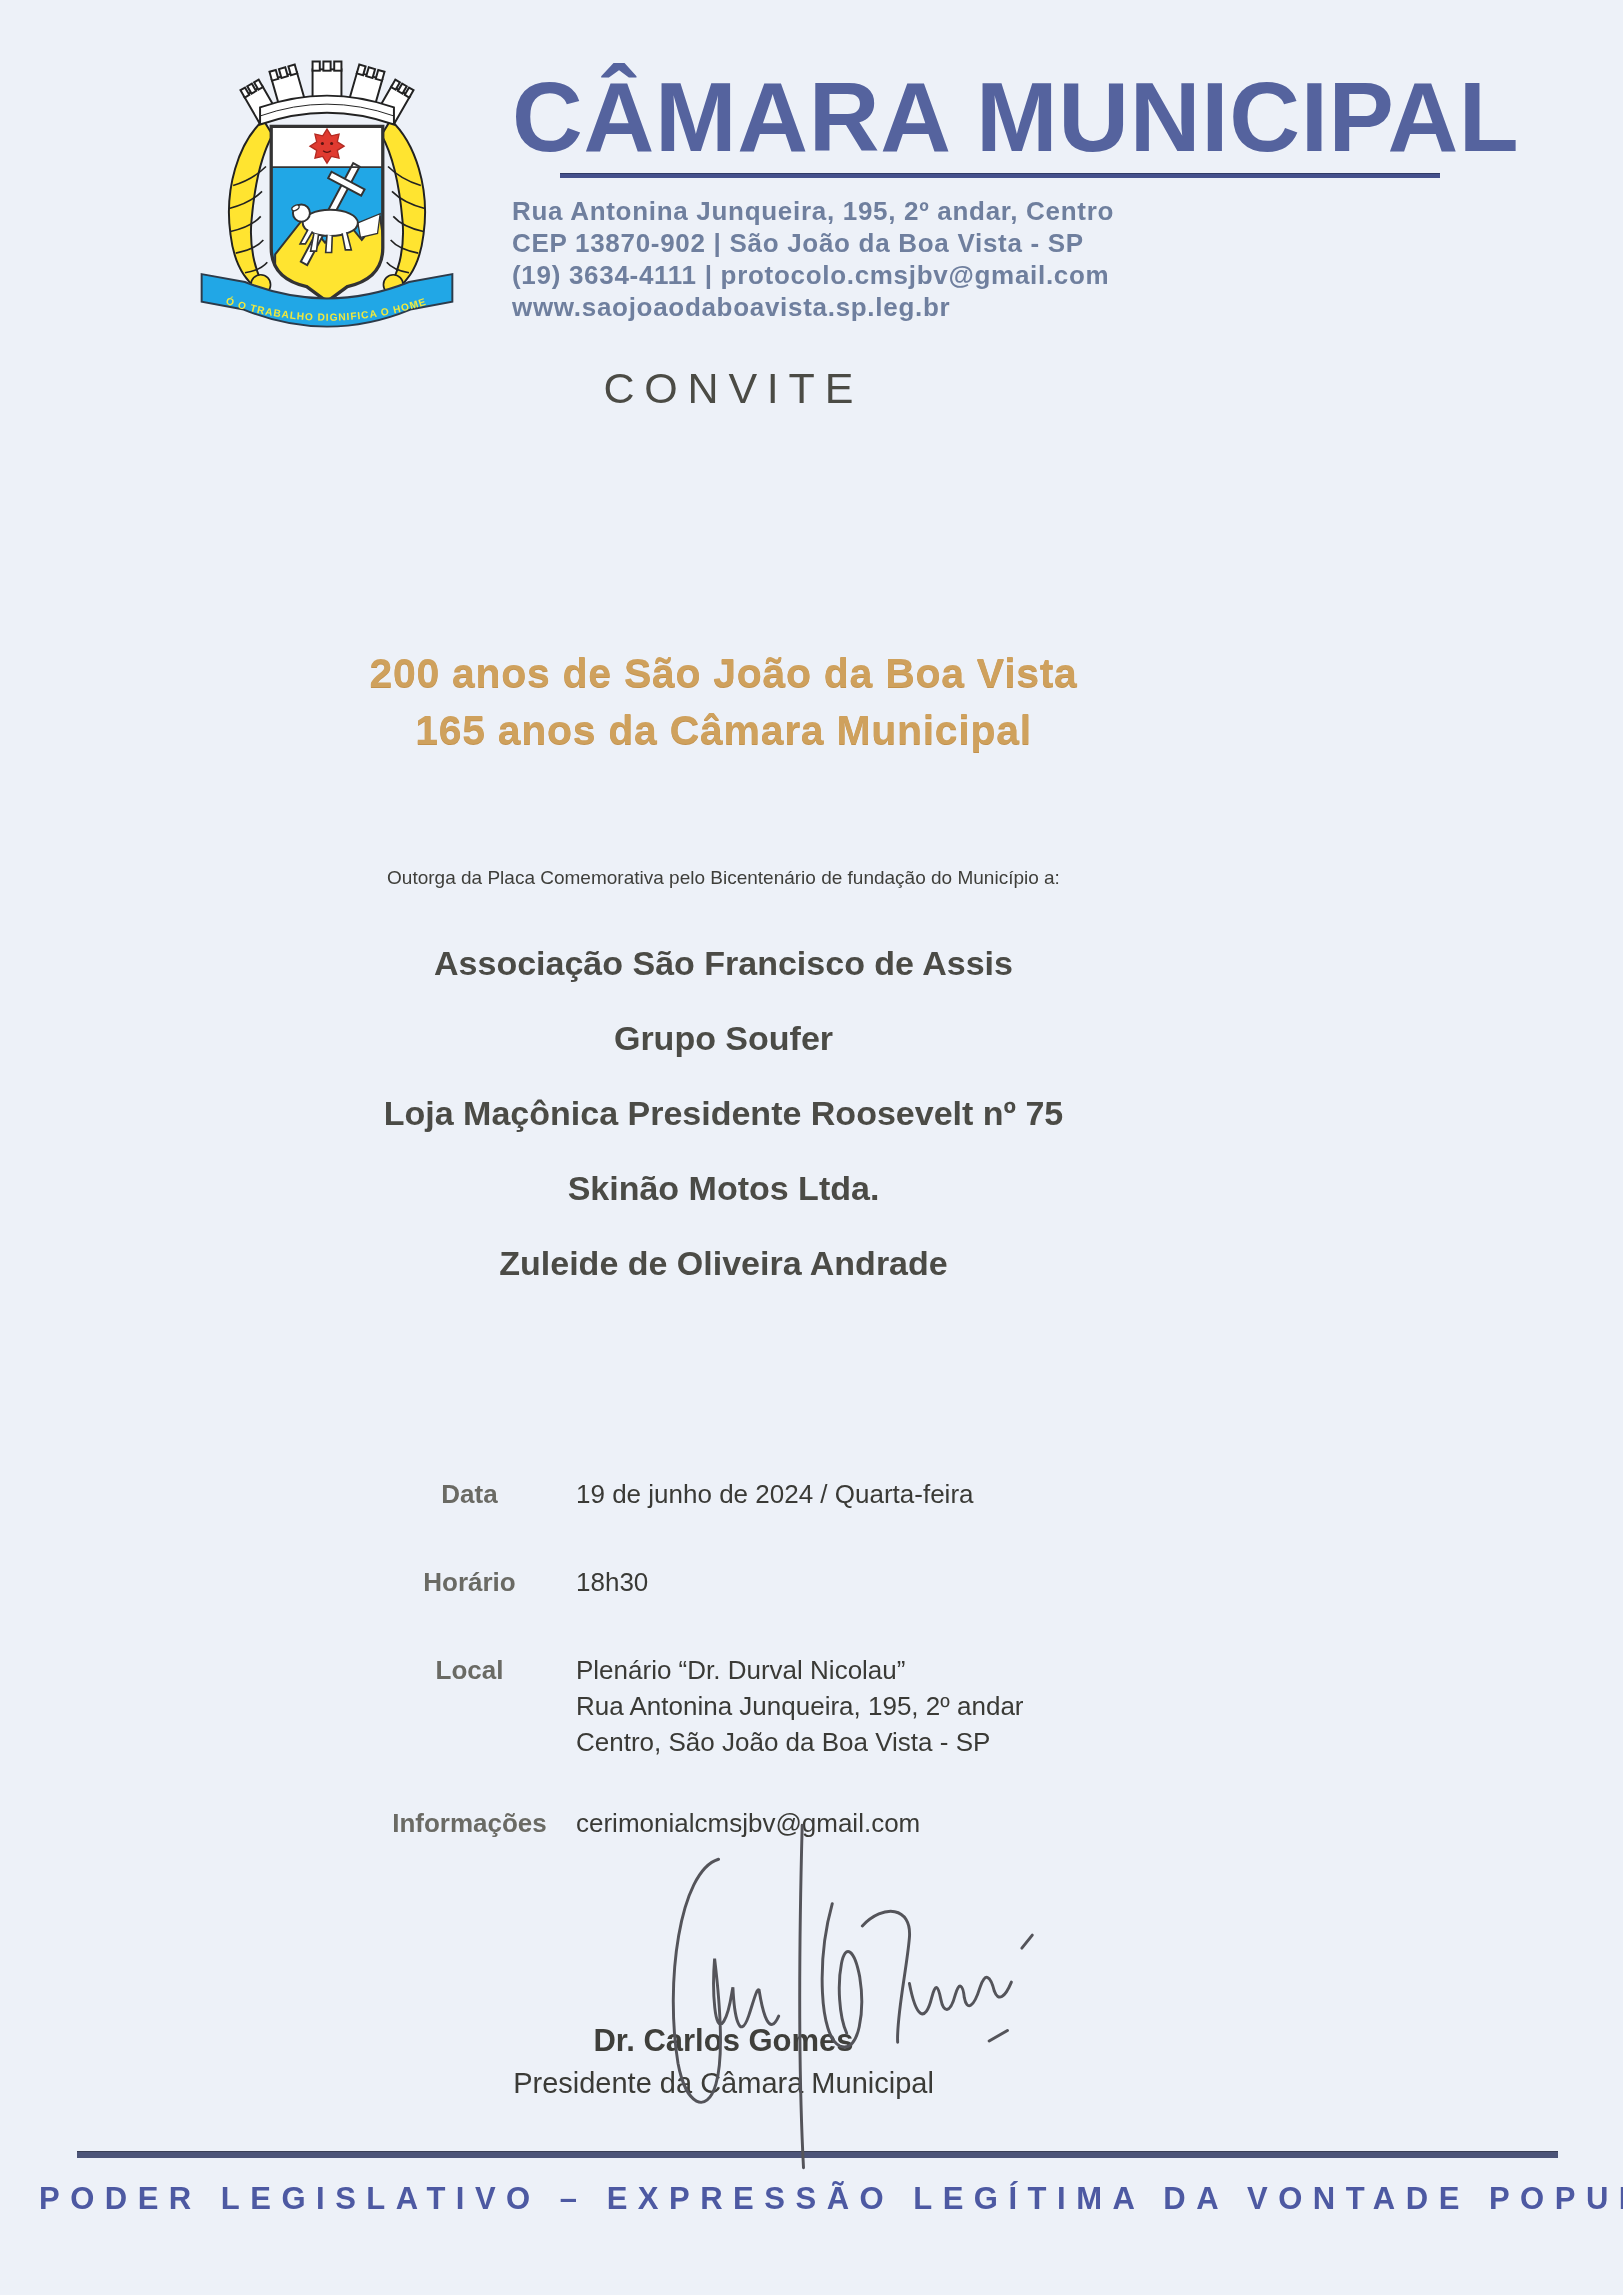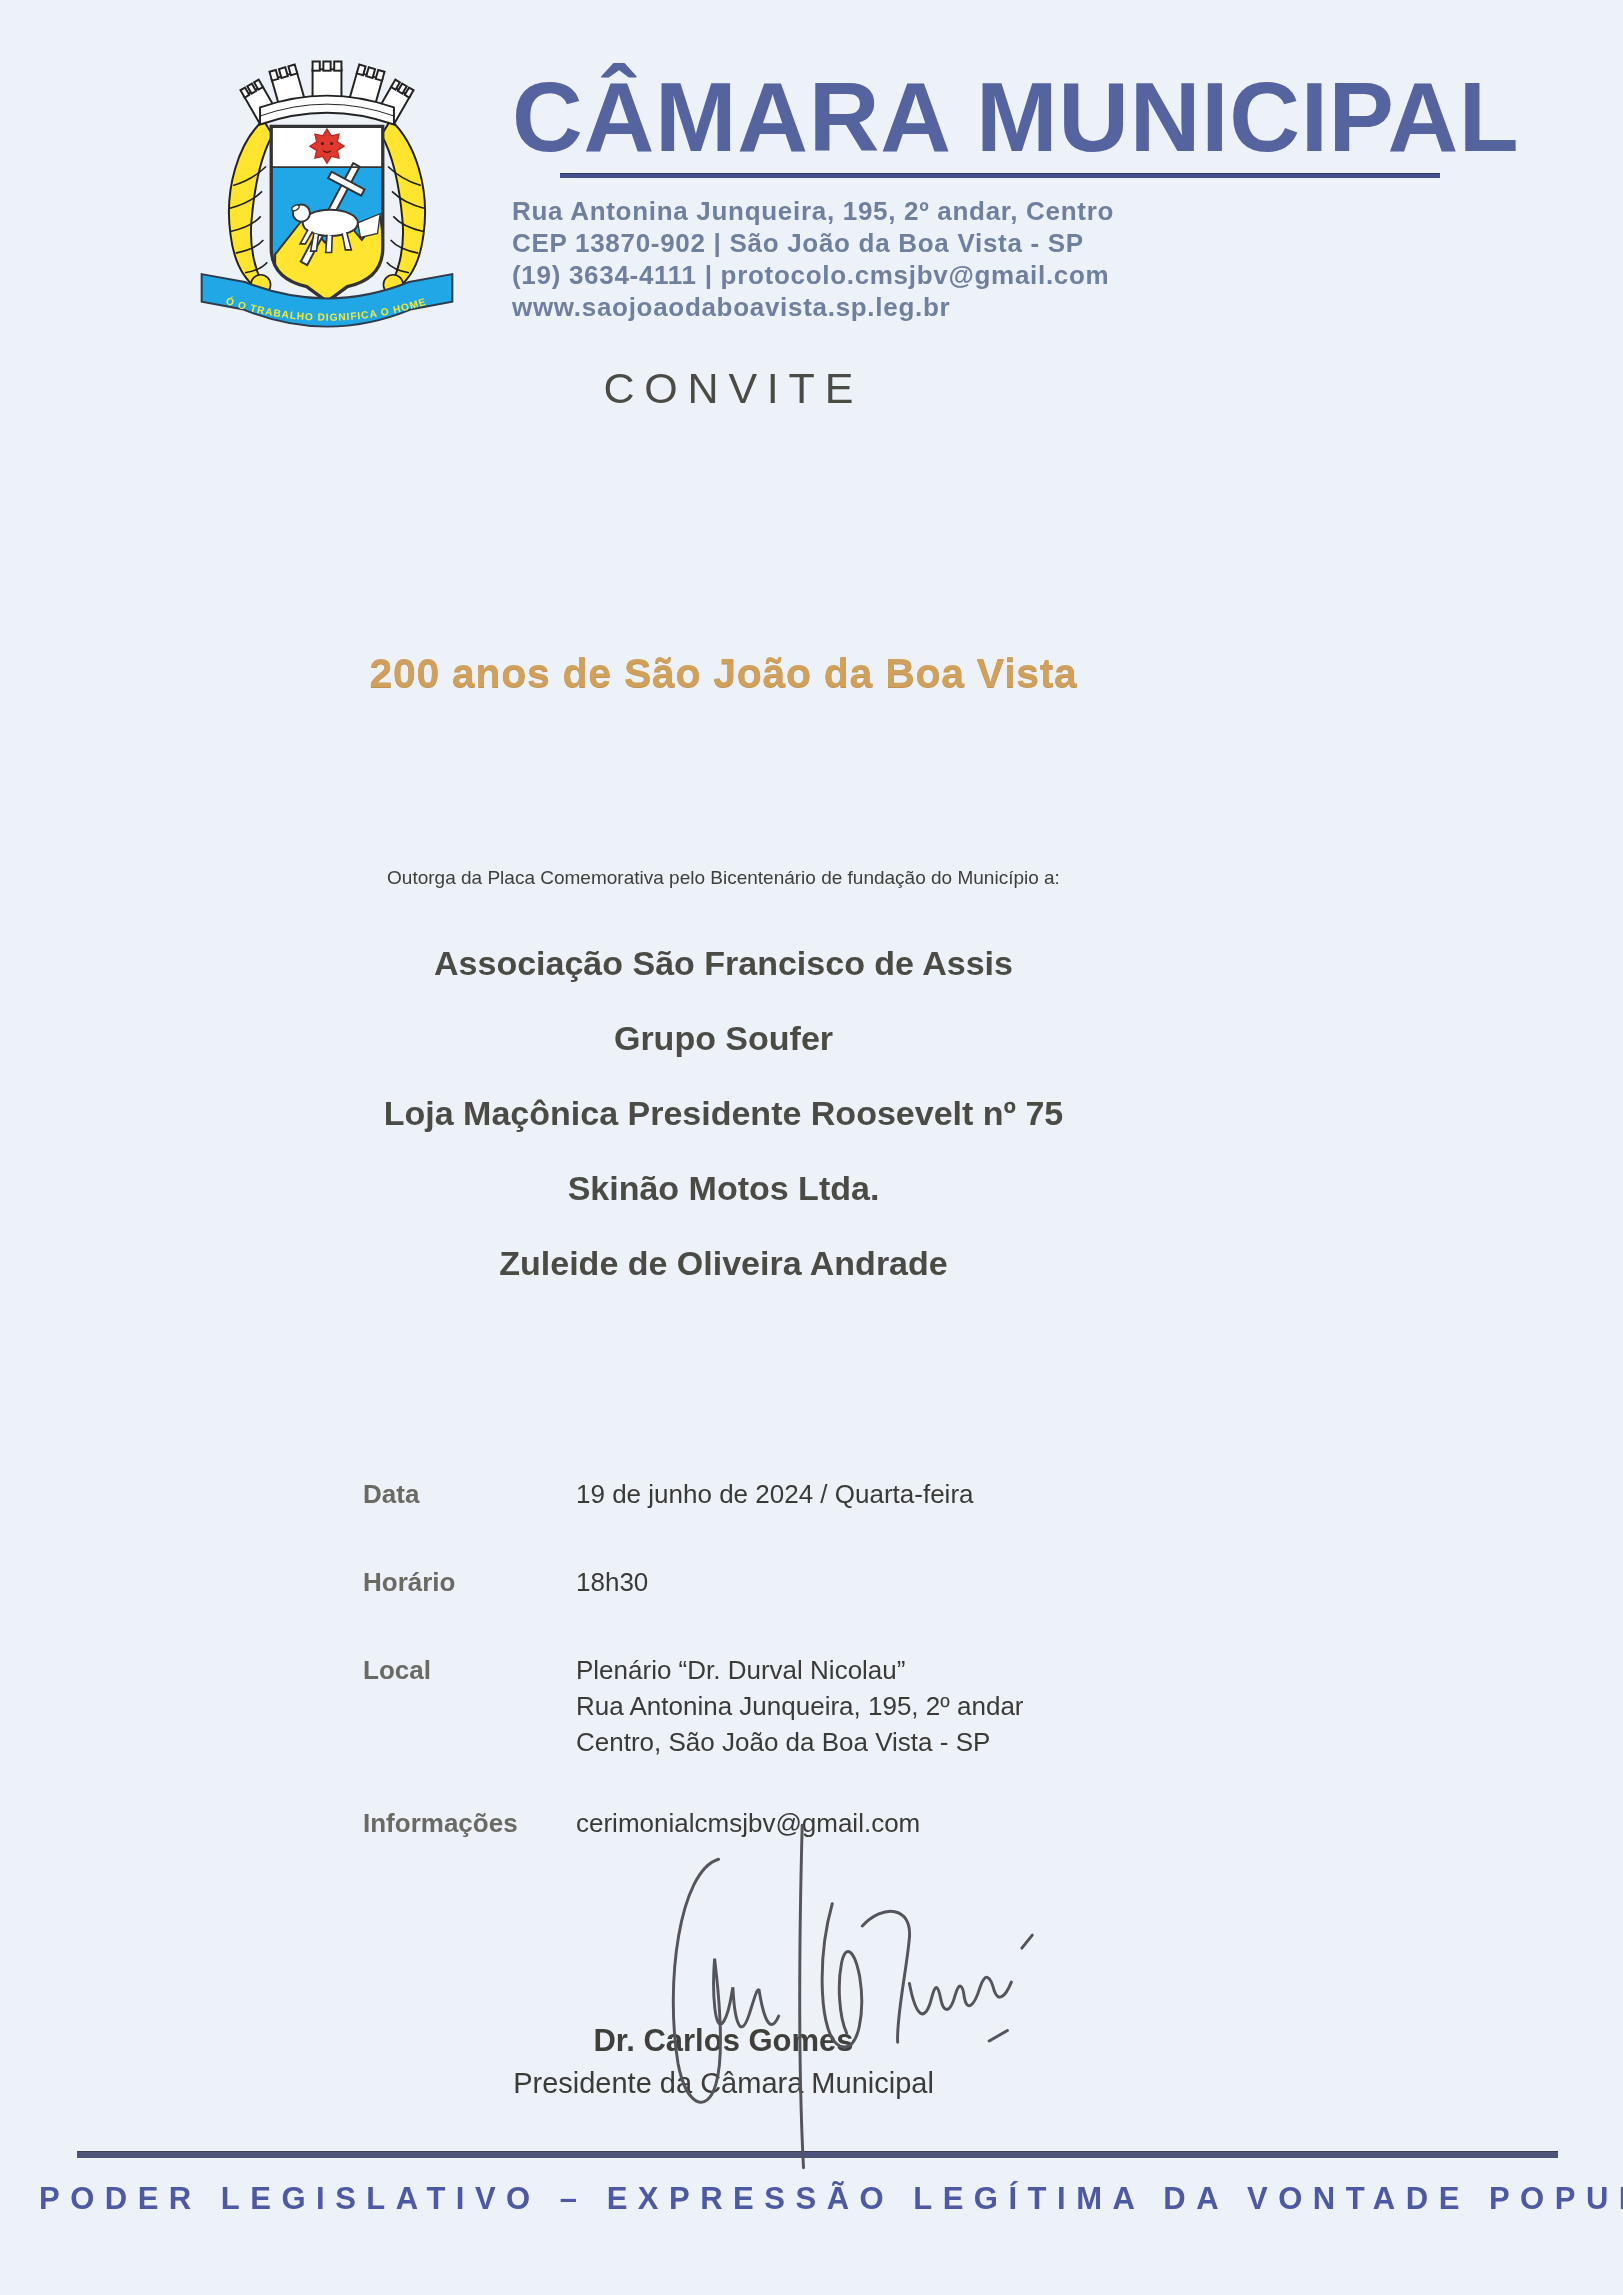--- a/index.html
+++ b/index.html
@@ -30,21 +30,21 @@
   .gold1{top:650px;text-align:center;}
   .gold2{top:707px;}
   .subtitle{top:867px;font-size:19px;color:#3e3e3a;}
   .honorees{top:943px;}
   .honoree{font-size:34px;line-height:41px;font-weight:bold;color:#4b4b46;margin-bottom:34px;}
   
   .details{position:absolute;left:363px;top:1476px;}
   .drow{display:flex;align-items:flex-start;}
   .drow.r1,.drow.r2{margin-bottom:52px;}
   .drow.r3{margin-bottom:45px;}
-  .dlabel{width:213px;font-size:26px;font-weight:bold;color:#6a6a64;line-height:36px;}
+  .dlabel{width:213px;font-size:26px;font-weight:bold;color:#6a6a64;line-height:36px;text-align:center;}
   .dvalue{font-size:26px;color:#3a3a36;line-height:36px;text-align:left;}
   
   .signature-svg{position:absolute;left:602px;top:1820px;width:471px;height:353px;}
   .sig-name{top:2023px;font-size:31px;font-weight:bold;color:#3f3f3b;}
   .sig-role{top:2067px;font-size:29px;color:#3b3b37;}
   
   .footer-line{position:absolute;left:77px;top:2151px;width:1481px;height:5.9px;background:#4c5478;border-top:1.3px solid #3a3f55;}
   .footer-text{position:absolute;left:39px;top:2181px;width:1584px;text-align:center;
     font-size:31px;font-weight:bold;letter-spacing:10.5px;color:#4d59a2;white-space:nowrap;}
 </style>
@@ -164,20 +164,21 @@
       <div>CEP 13870-902 | São João da Boa Vista - SP</div>
       <div>(19) 3634-4111 | protocolo.cmsjbv@gmail.com</div>
       <div>www.saojoaodaboavista.sp.leg.br</div>
     </div>
   </div>
 
   <div class="center-col convite">CONVITE</div>
 
 
   <div class="center-col gold gold1">200 anos de São João da Boa Vista</div>
+  <div class="center-col gold gold2">165 anos da Câmara Municipal</div>
 
   <div class="center-col subtitle">Outorga da Placa Comemorativa pelo Bicentenário de fundação do Município a:</div>
 
   <div class="center-col honorees">
     <div class="honoree">Associação São Francisco de Assis</div>
     <div class="honoree">Grupo Soufer</div>
     <div class="honoree">Loja Maçônica Presidente Roosevelt nº 75</div>
     <div class="honoree">Skinão Motos Ltda.</div>
     <div class="honoree">Zuleide de Oliveira Andrade</div>
   </div>

